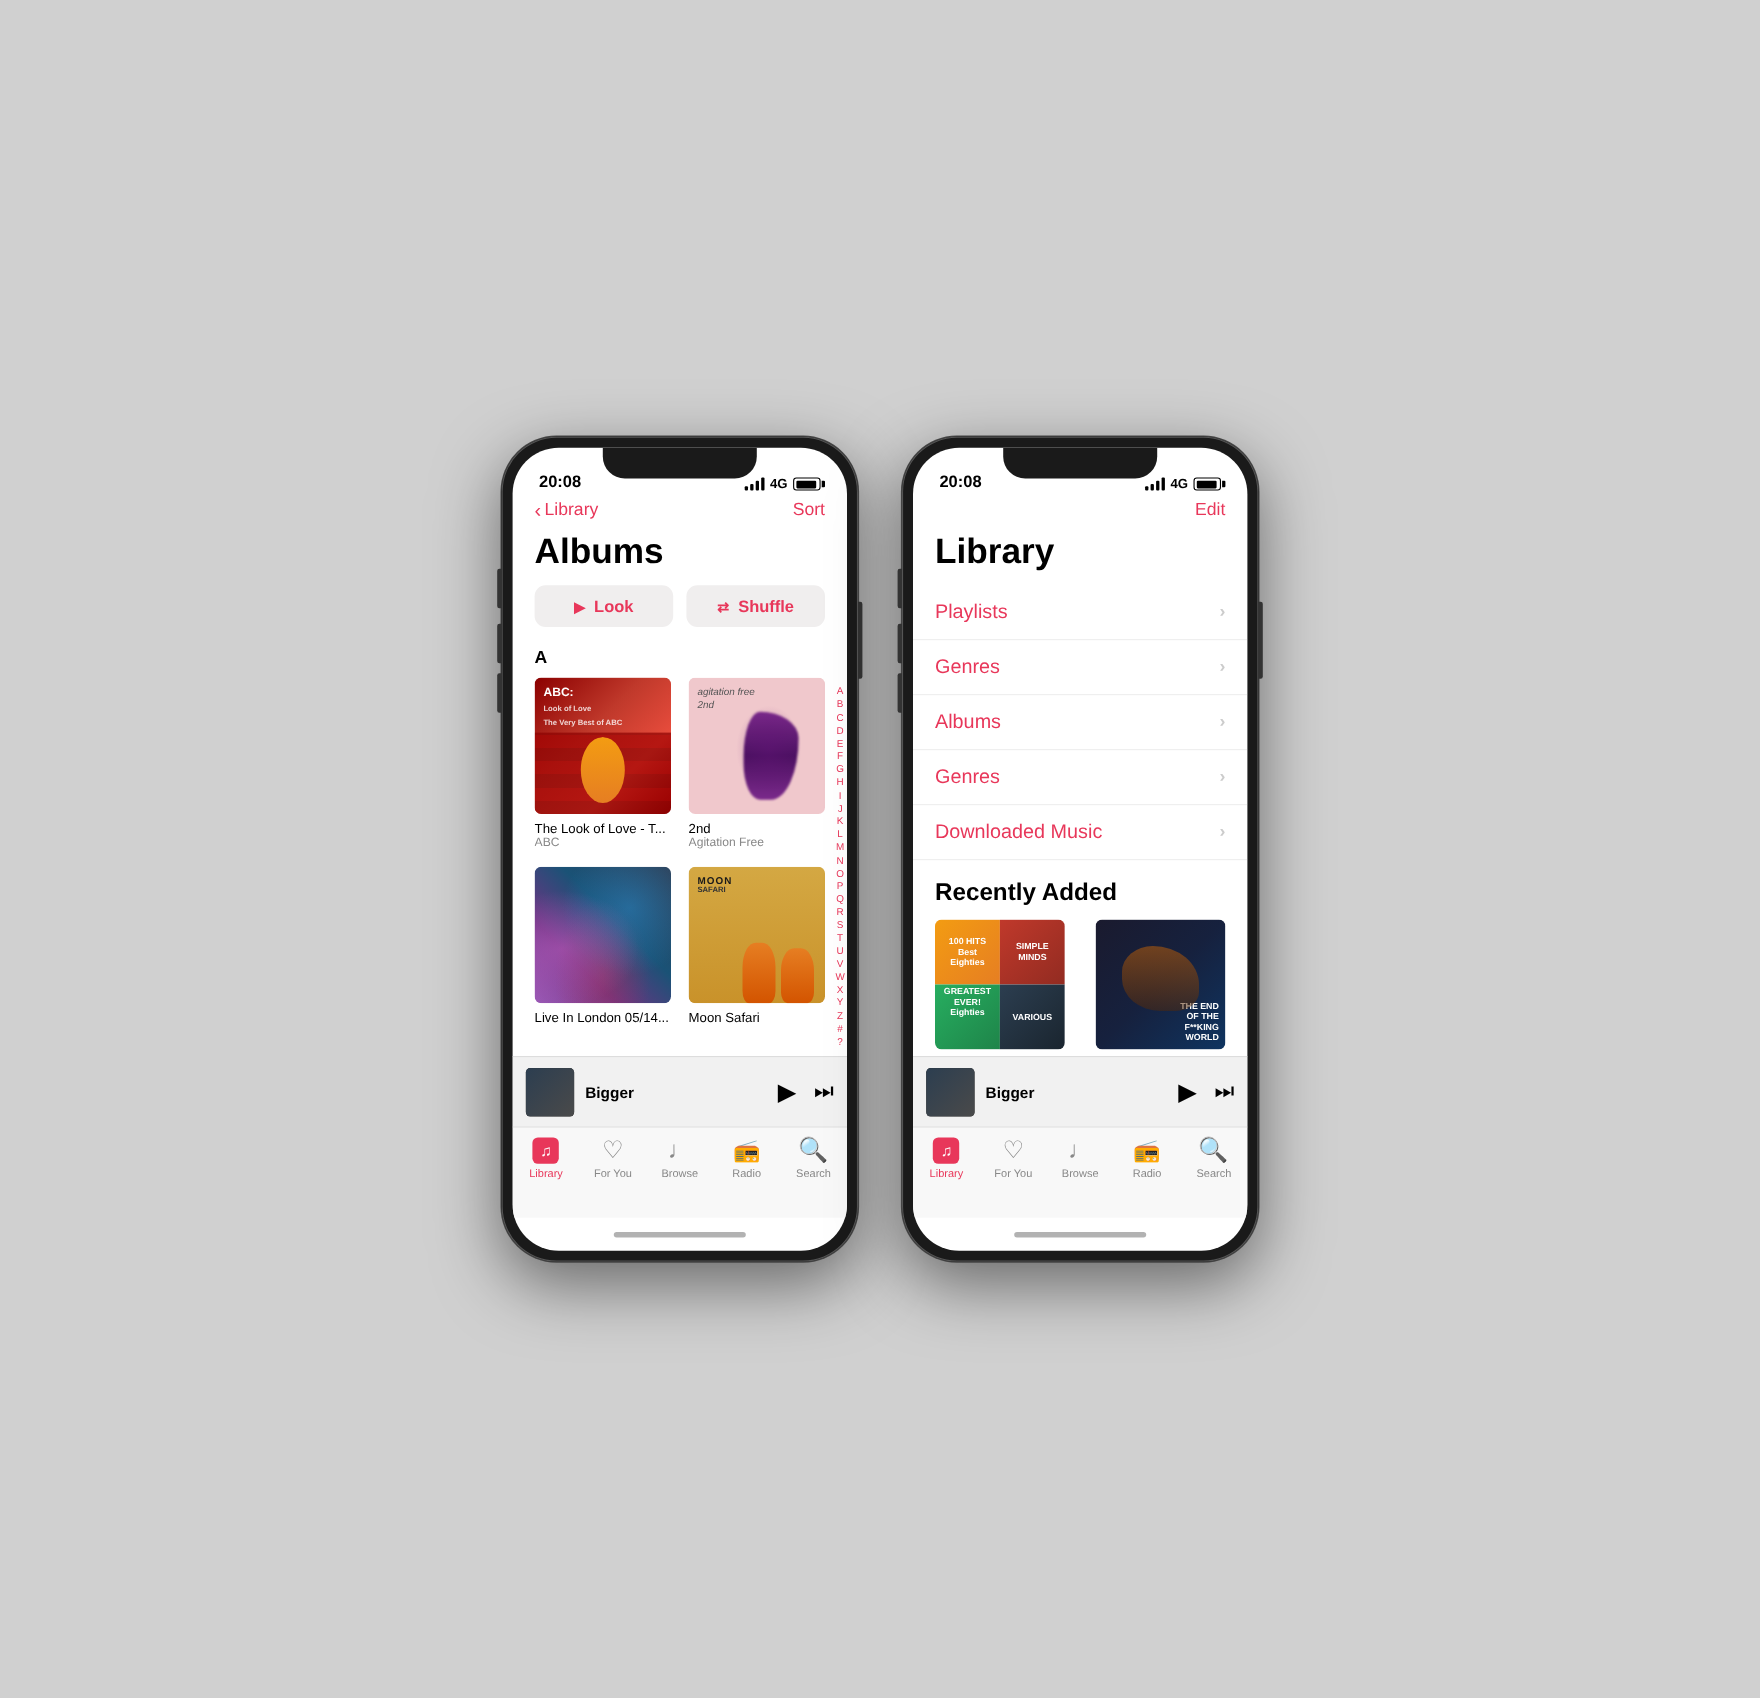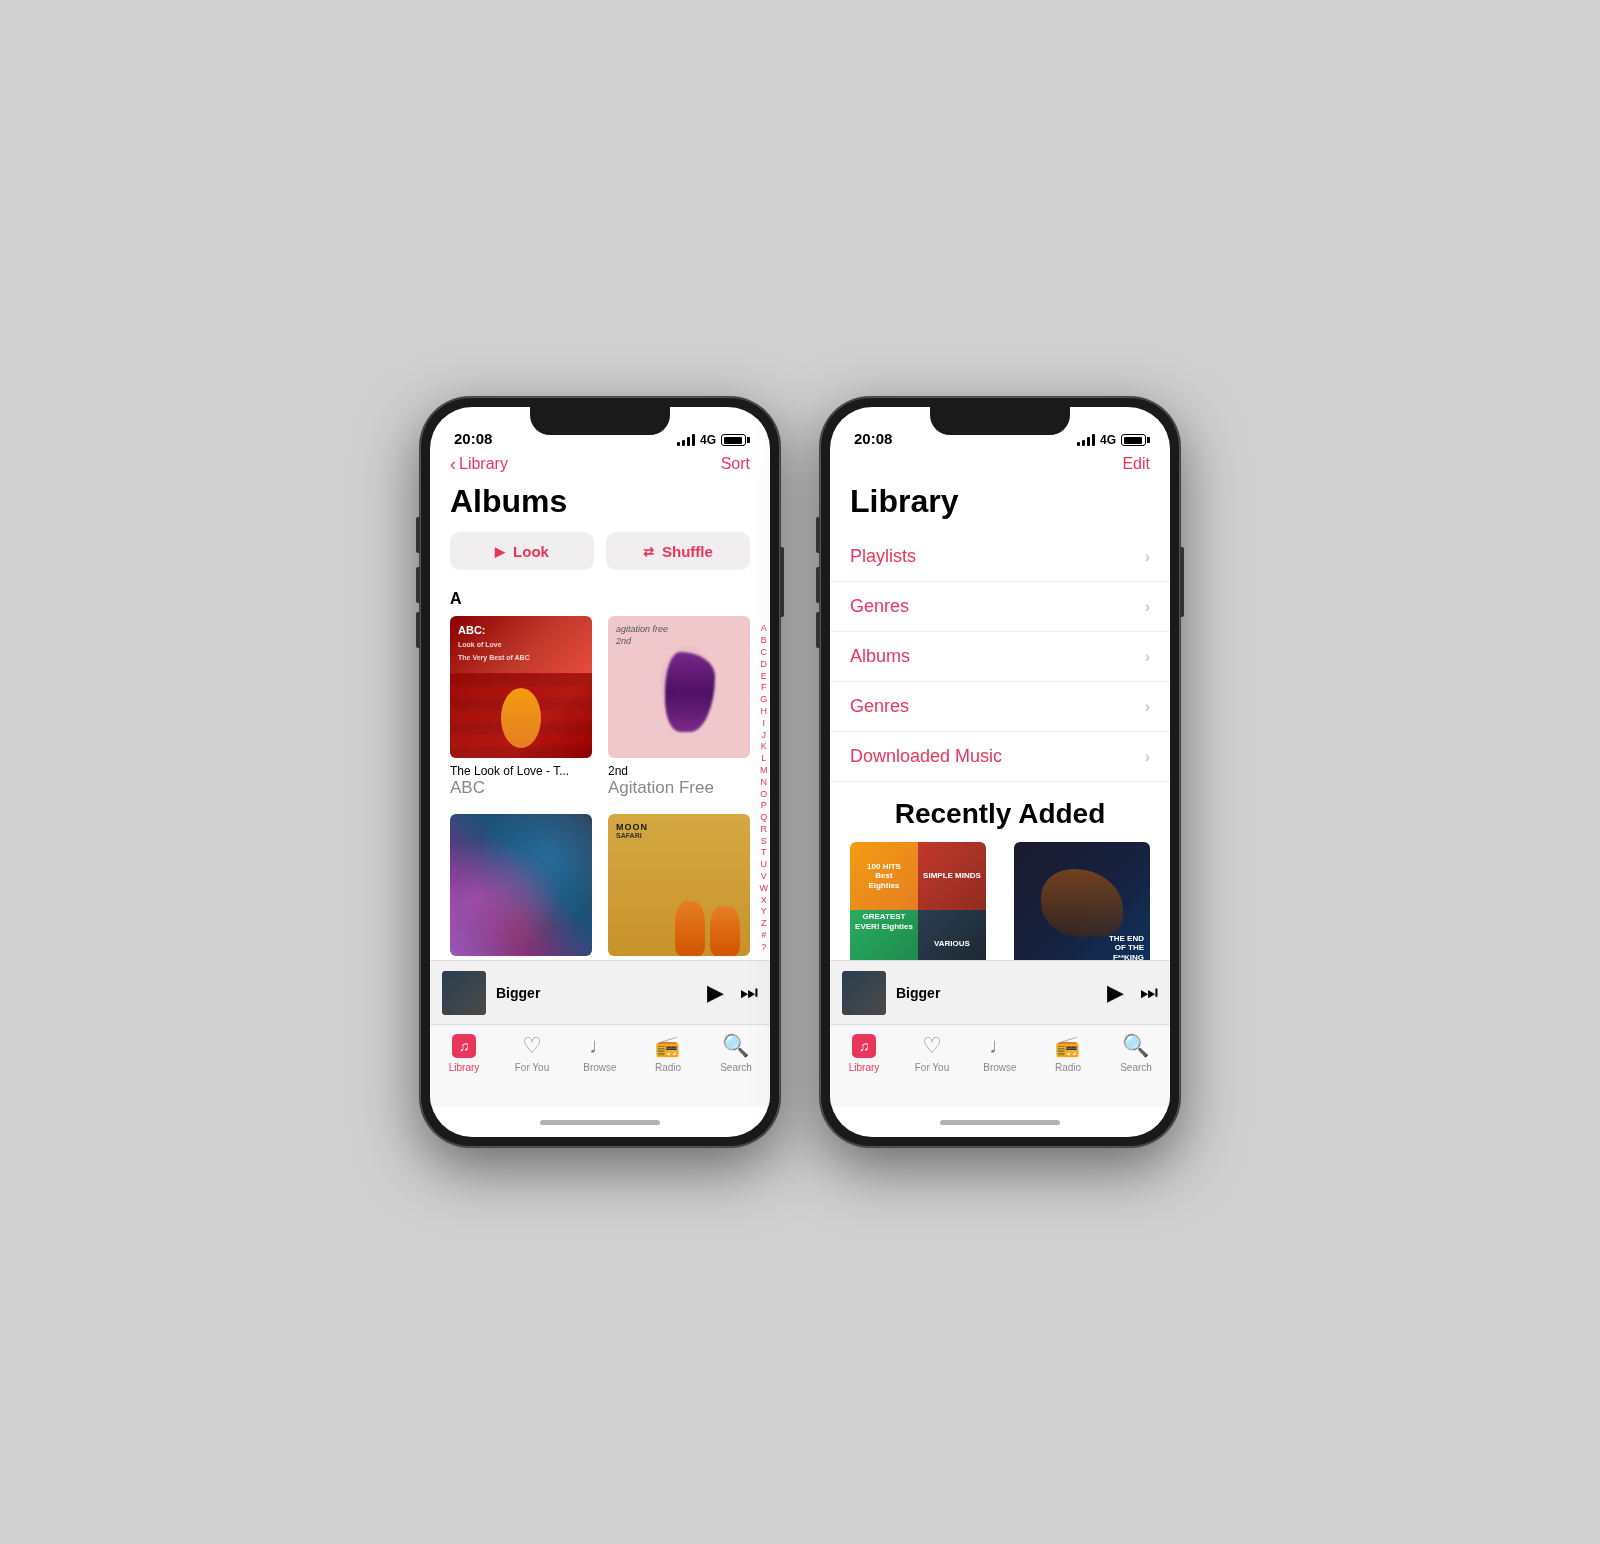--- a/index.html
+++ b/index.html
@@ -9,21 +9,21 @@
       justify-content: center;
       align-items: center;
       min-height: 100vh;
       font-family: -apple-system, BlinkMacSystemFont, 'SF Pro Display', 'Helvetica Neue', sans-serif;
       gap: 40px;
       padding: 40px;
     }
 
     
     .phone {
-      width: 360px;
+      width: 324px;
       height: 750px;
       background: #1a1a1a;
       border-radius: 50px;
       padding: 10px;
       box-shadow: 0 0 0 1px #444, 0 20px 60px rgba(0,0,0,0.5), inset 0 0 0 1px #555;
       position: relative;
       flex-shrink: 0;
     }
 
     
@@ -383,21 +383,21 @@
     .album-title {
       font-size: 12px;
       font-weight: 400;
       color: #000;
       white-space: nowrap;
       overflow: hidden;
       text-overflow: ellipsis;
     }
 
     .album-artist {
-      font-size: 17px;
+      font-size: 11px;
       color: #888;
       white-space: nowrap;
       overflow: hidden;
       text-overflow: ellipsis;
     }
 
     
     .alpha-scrubber {
       position: absolute;
       right: 2px;
@@ -555,26 +555,25 @@
     }
 
     .library-item-chevron {
       color: #ccc;
       font-size: 16px;
       font-weight: 600;
     }
 
     
     .recently-header {
-      font-size: 28px;
+      font-size: 22px;
       font-weight: 800;
       color: #000;
       padding: 16px 20px 12px;
       flex-shrink: 0;
-      text-align: center;
     }
 
     .recently-grid {
       display: grid;
       grid-template-columns: 1fr 1fr;
       gap: 28px;
       padding: 0 20px;
     }
 
     .recent-item {

